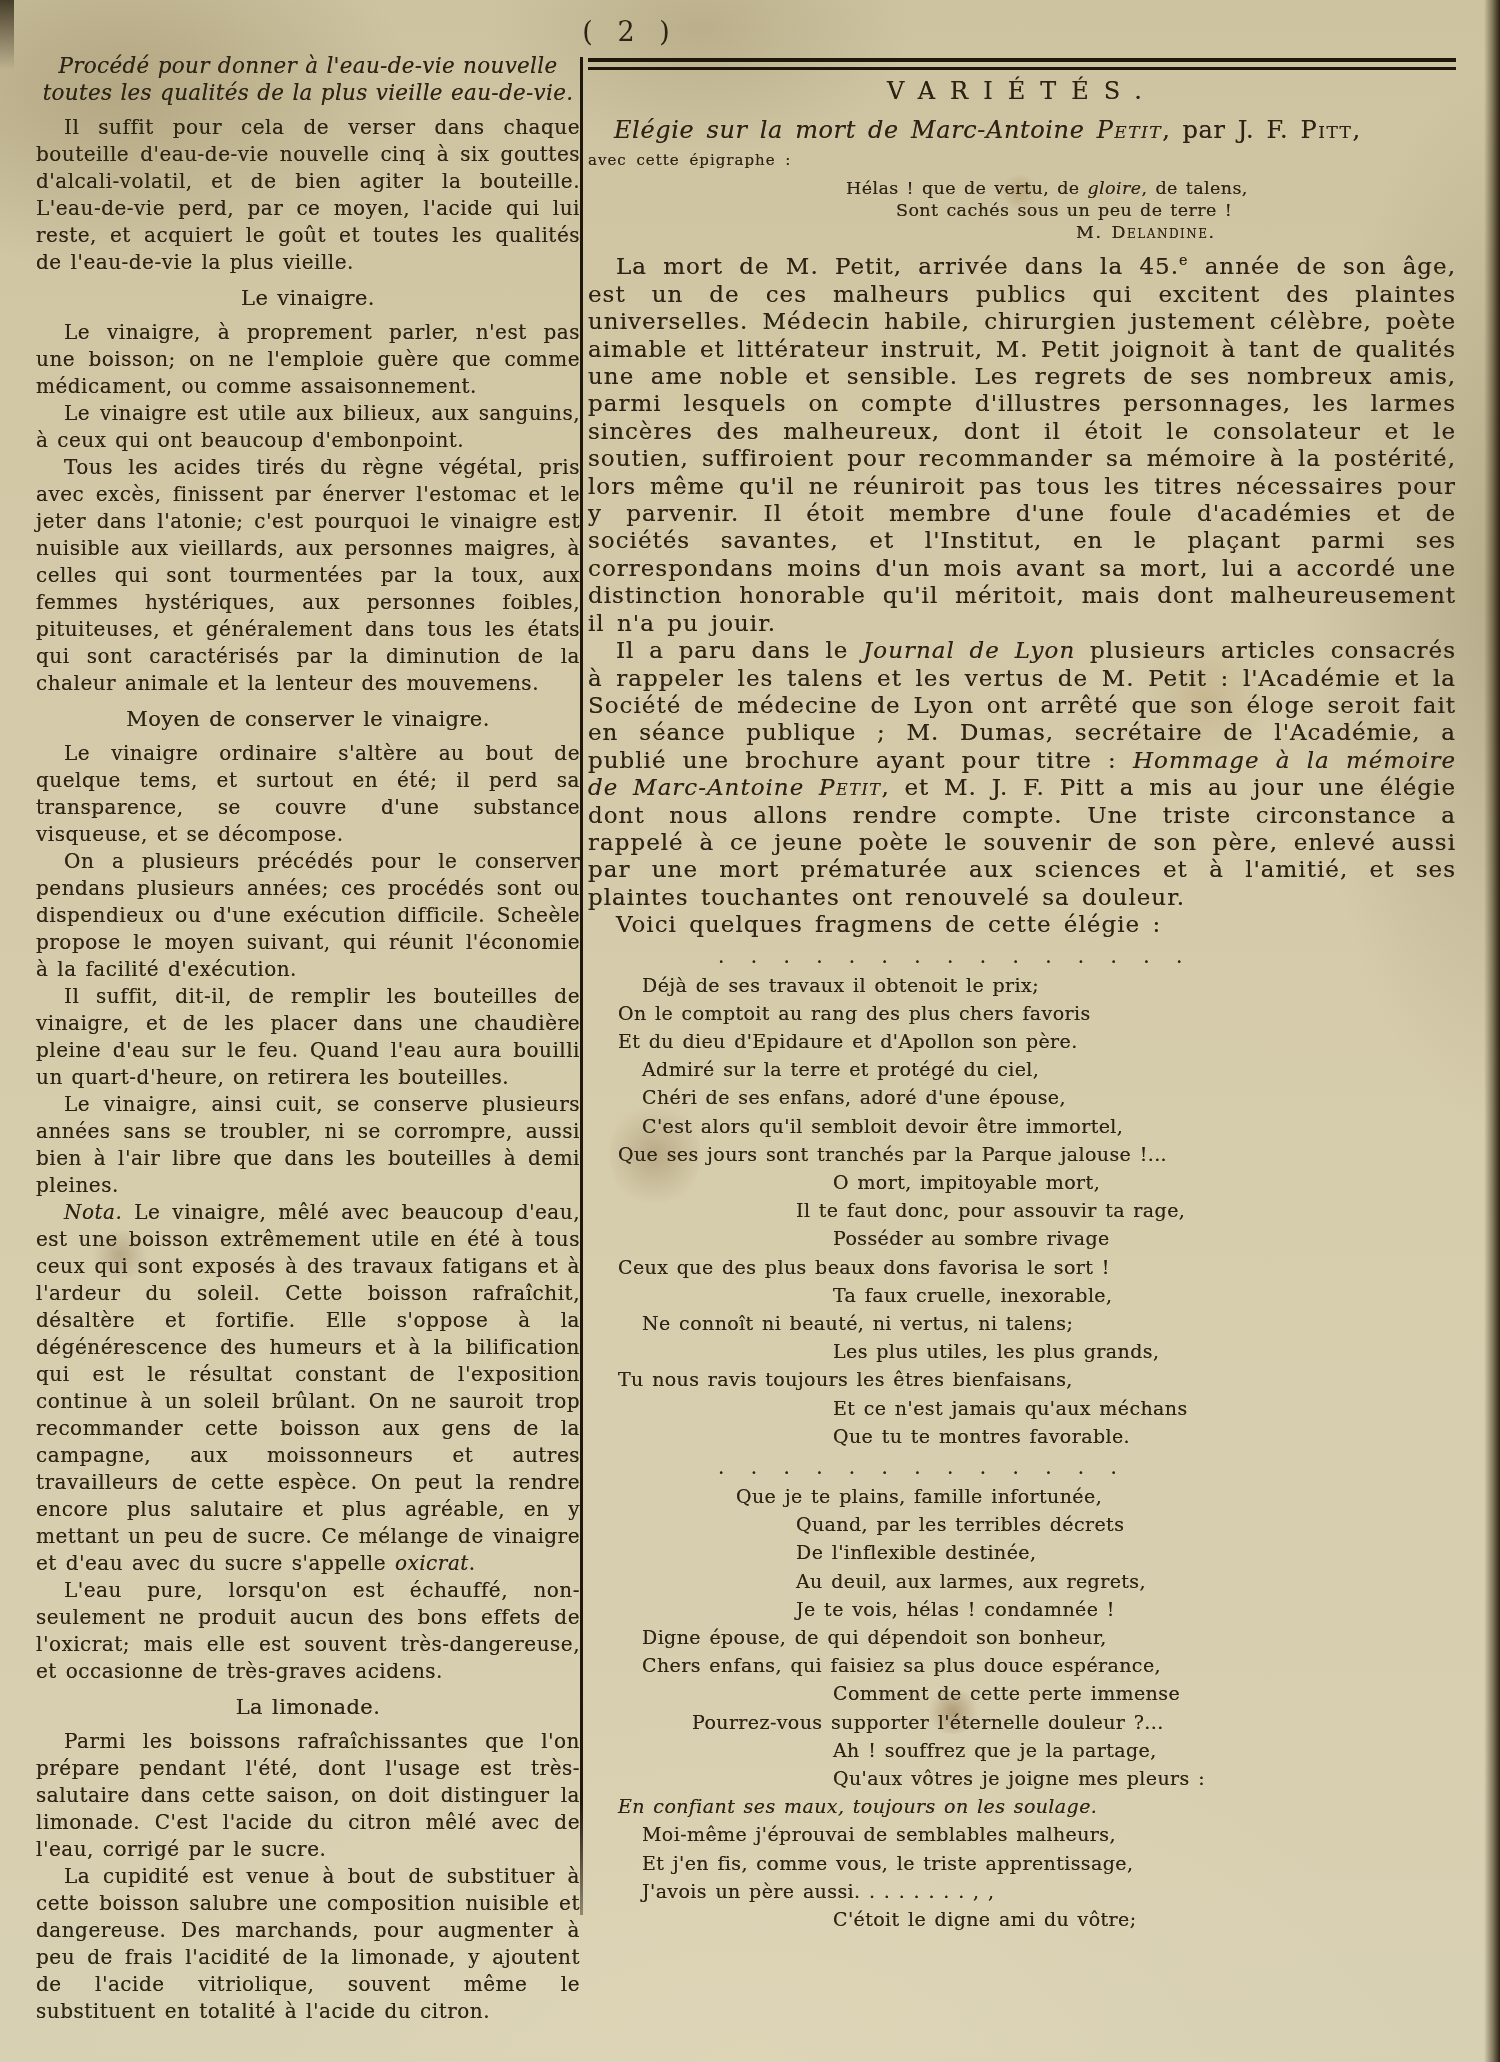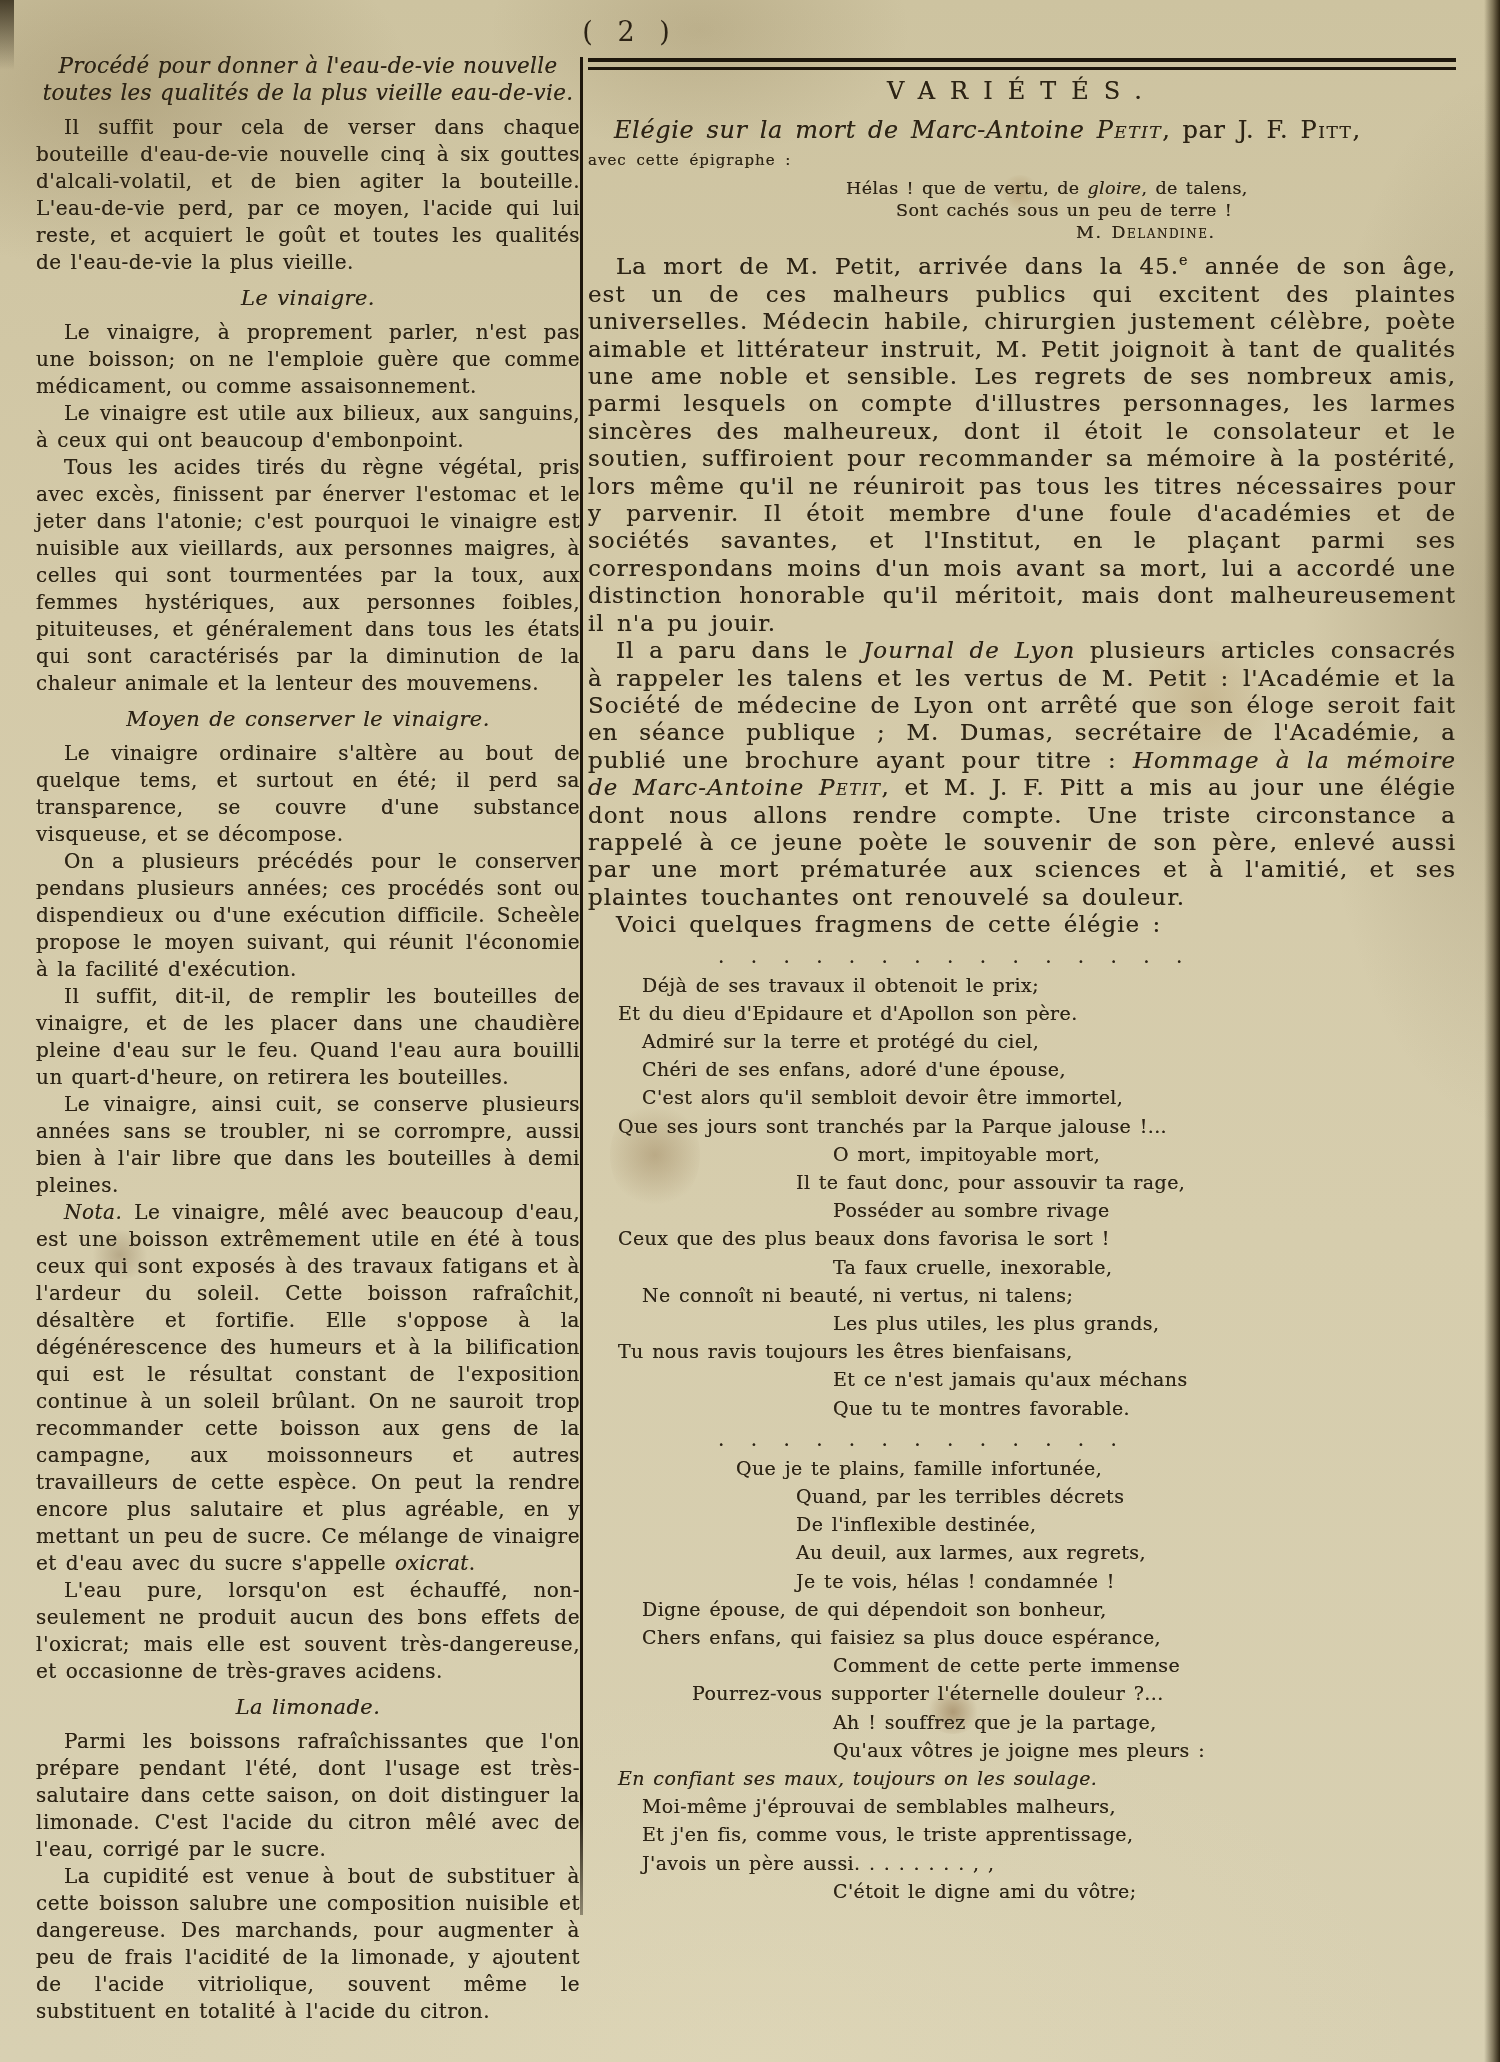--- a/index.html
+++ b/index.html
@@ -62,21 +62,21 @@
   .noind{text-indent:0;}
   .italic{font-style:italic;}
   .sc{font-variant:small-caps;letter-spacing:1.5px;}
   sup.sup{font-size:.62em;vertical-align:super;line-height:0;}
 
   .art-title{
     font-weight:normal;font-style:italic;font-size:21.5px;line-height:27px;
     text-align:center;margin:0 0 8px 0;letter-spacing:.3px;word-spacing:1px;
   }
   .sec-head{
-    font-weight:normal;font-style:italic;font-size:21px;
+    font-weight:normal;font-size:21px;
     text-align:center;margin:9px 0 7px 0;letter-spacing:.4px;
   }
 
   .varietes{
     text-align:center;font-size:24px;letter-spacing:15px;
     margin:4px 0 10px 0;
   }
   .elegie-title{font-size:24px;letter-spacing:.6px;word-spacing:4px;text-indent:26px;line-height:30px;}
   .avec-line{font-size:15px;text-indent:0;line-height:30px;}
   .epigraph{font-size:17.5px;line-height:22px;letter-spacing:.4px;word-spacing:2px;margin:2px 0 10px 0;}
@@ -148,20 +148,21 @@
     <p class="body"><span>La mort de M. Petit, arrivée dans la 45.</span><sup class="sup">e</sup><span> année de son âge, est un de ces malheurs publics qui excitent des plaintes universelles. Médecin habile, chirurgien justement célèbre, poète aimable et littérateur instruit, M. Petit joignoit à tant de qualités une ame noble et sensible. Les regrets de ses nombreux amis, parmi lesquels on compte d'illustres personnages, les larmes sincères des malheureux, dont il étoit le consolateur et le soutien, suffiroient pour recommander sa mémoire à la postérité, lors même qu'il ne réuniroit pas tous les titres nécessaires pour y parvenir. Il étoit membre d'une foule d'académies et de sociétés savantes, et l'Institut, en le plaçant parmi ses correspondans moins d'un mois avant sa mort, lui a accordé une distinction honorable qu'il méritoit, mais dont malheureusement il n'a pu jouir.</span></p>
 
     <p class="body"><span>Il a paru dans le </span><span class="italic">Journal de Lyon</span><span> plusieurs articles consacrés à rappeler les talens et les vertus de M. Petit : l'Académie et la Société de médecine de Lyon ont arrêté que son éloge seroit fait en séance publique ; M. Dumas, secrétaire de l'Académie, a publié une brochure ayant pour titre : </span><span class="italic">Hommage à la mémoire de Marc-Antoine </span><span class="italic sc">Petit</span><span>, et M. J. F. Pitt a mis au jour une élégie dont nous allons rendre compte. Une triste circonstance a rappelé à ce jeune poète le souvenir de son père, enlevé aussi par une mort prématurée aux sciences et à l'amitié, et ses plaintes touchantes ont renouvelé sa douleur.</span></p>
 
     <p class="body">Voici quelques fragmens de cette élégie :</p>
 
     <div class="dots">. . . . . . . . . . . . . . .</div>
 
     <div class="poem">
       <div class="pl in1">Déjà de ses travaux il obtenoit le prix;</div>
+      <div class="pl in0">On le comptoit au rang des plus chers favoris</div>
       <div class="pl in0">Et du dieu d'Epidaure et d'Apollon son père.</div>
       <div class="pl in1">Admiré sur la terre et protégé du ciel,</div>
       <div class="pl in1">Chéri de ses enfans, adoré d'une épouse,</div>
       <div class="pl in1">C'est alors qu'il sembloit devoir être immortel,</div>
       <div class="pl in0">Que ses jours sont tranchés par la Parque jalouse !...</div>
       <div class="pl in4">O mort, impitoyable mort,</div>
       <div class="pl in3">Il te faut donc, pour assouvir ta rage,</div>
       <div class="pl in4">Posséder au sombre rivage</div>
       <div class="pl in0">Ceux que des plus beaux dons favorisa le sort !</div>
       <div class="pl in4">Ta faux cruelle, inexorable,</div>

